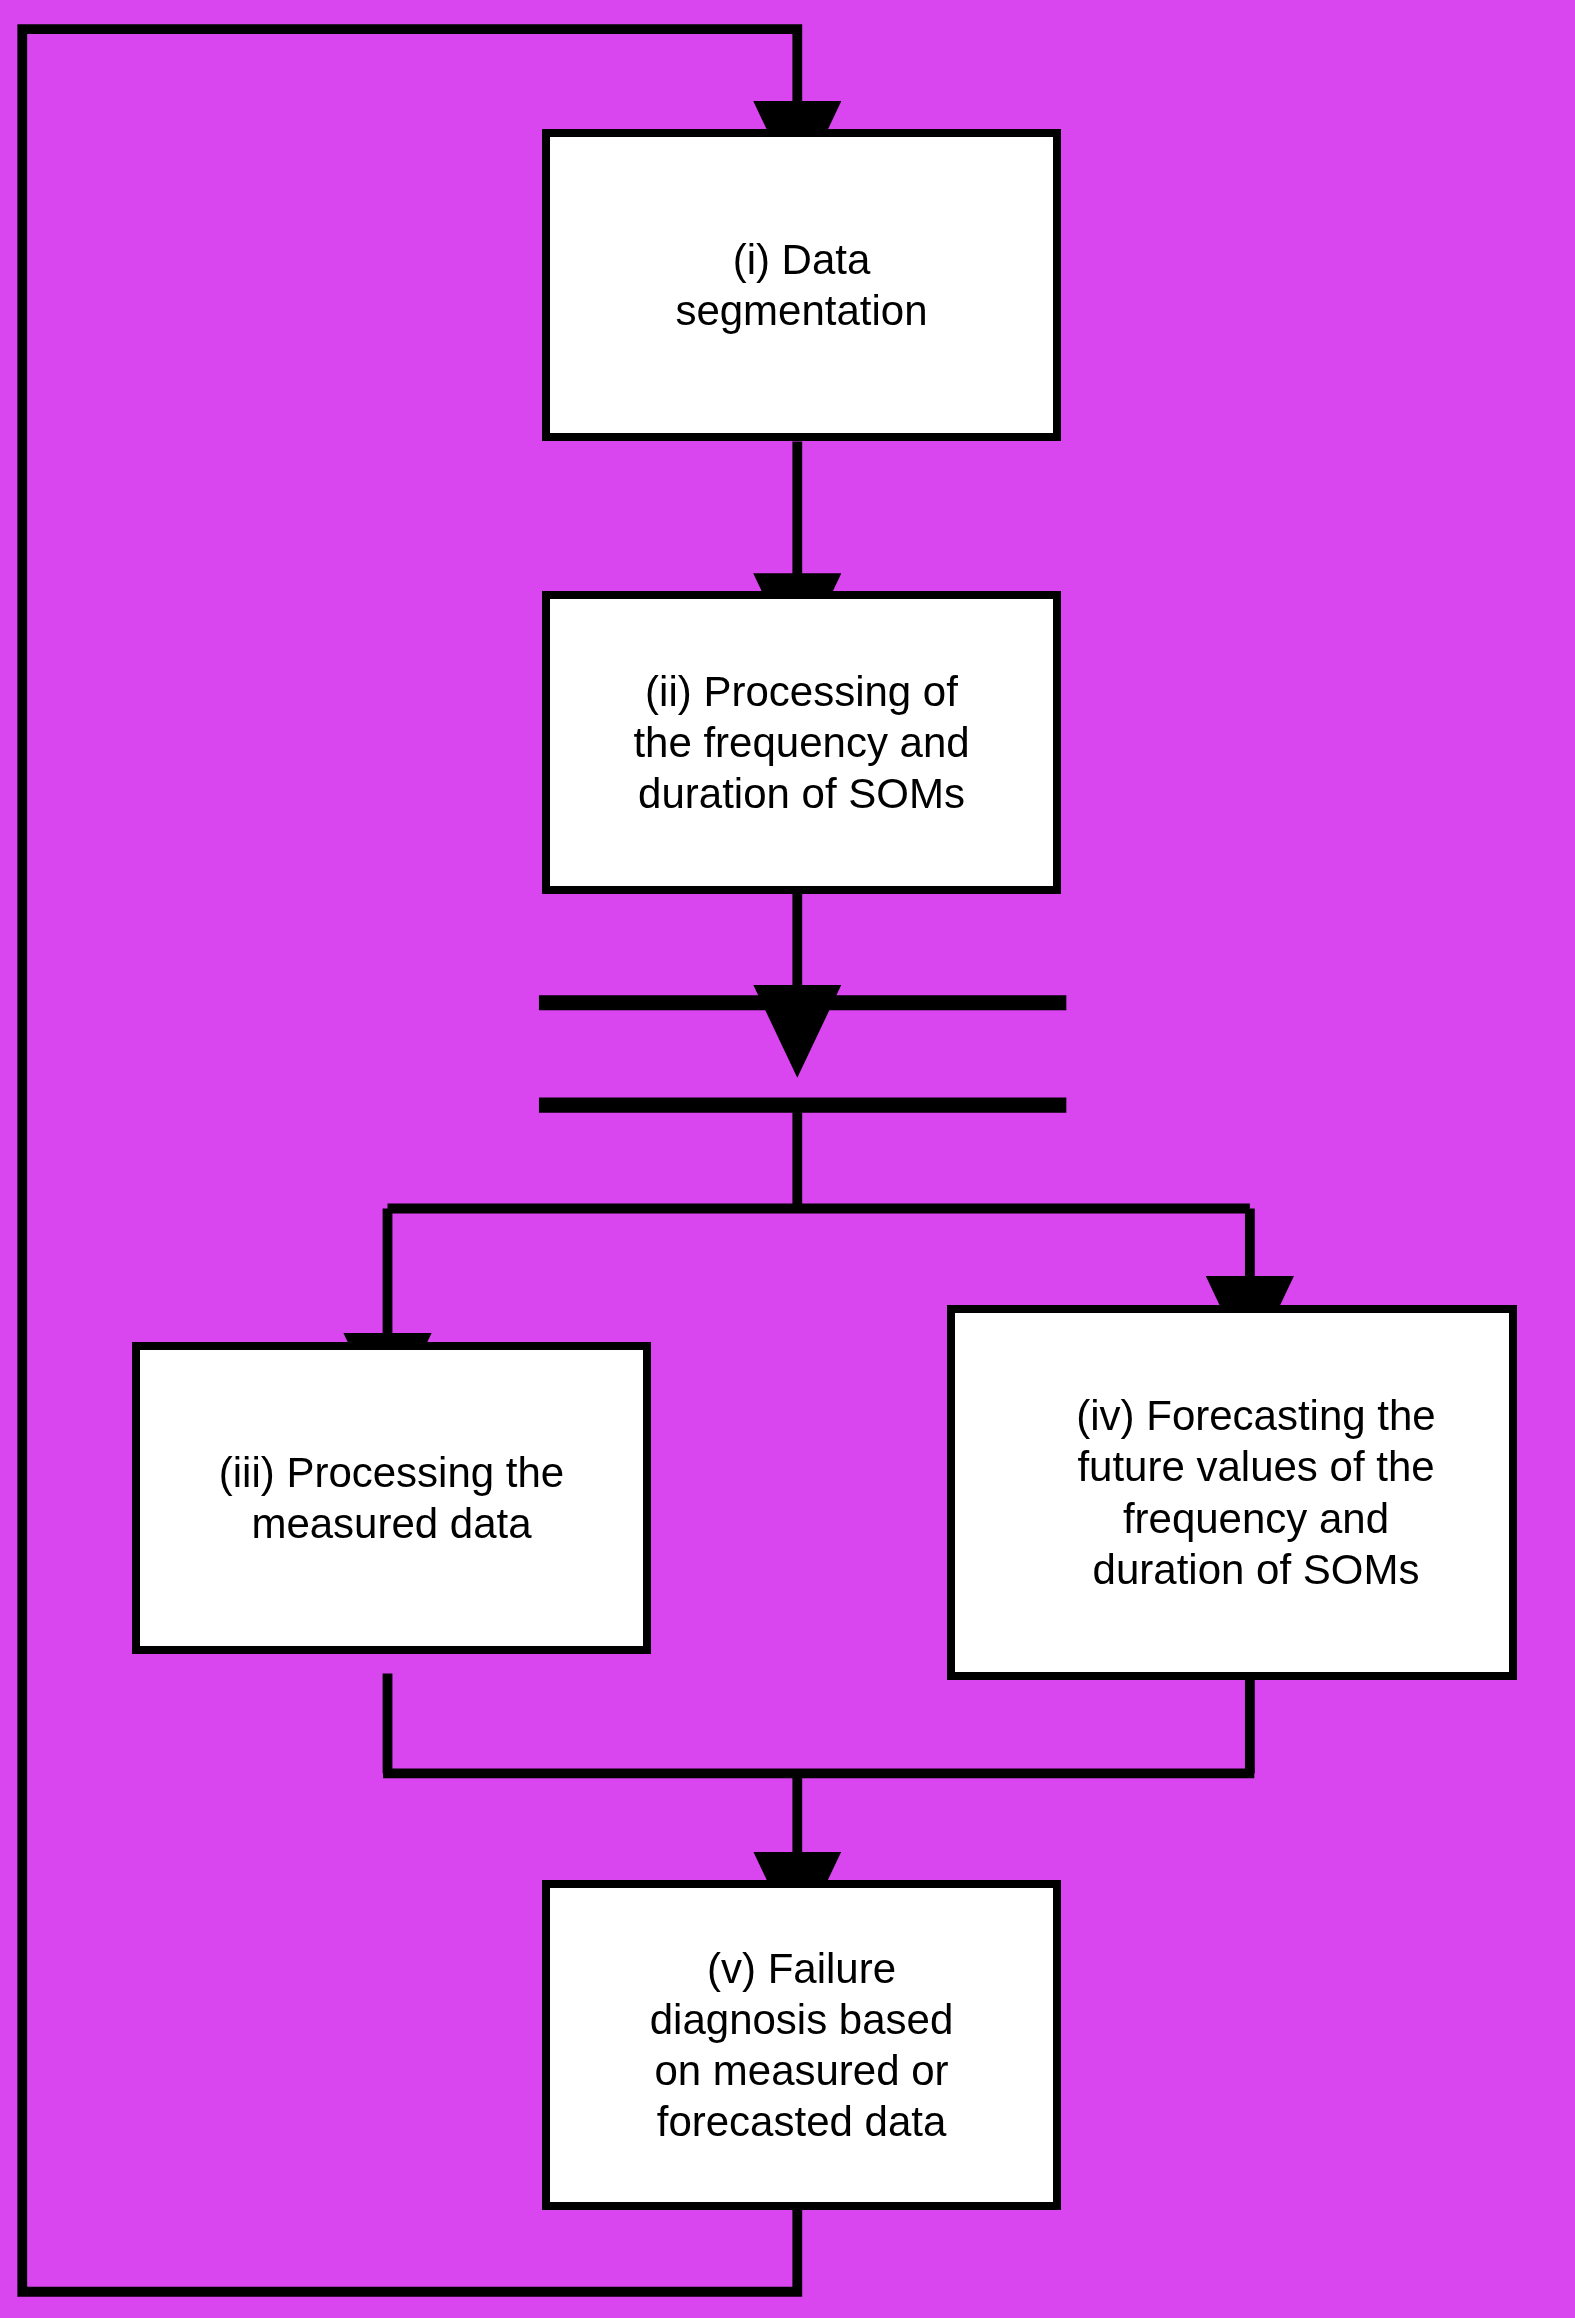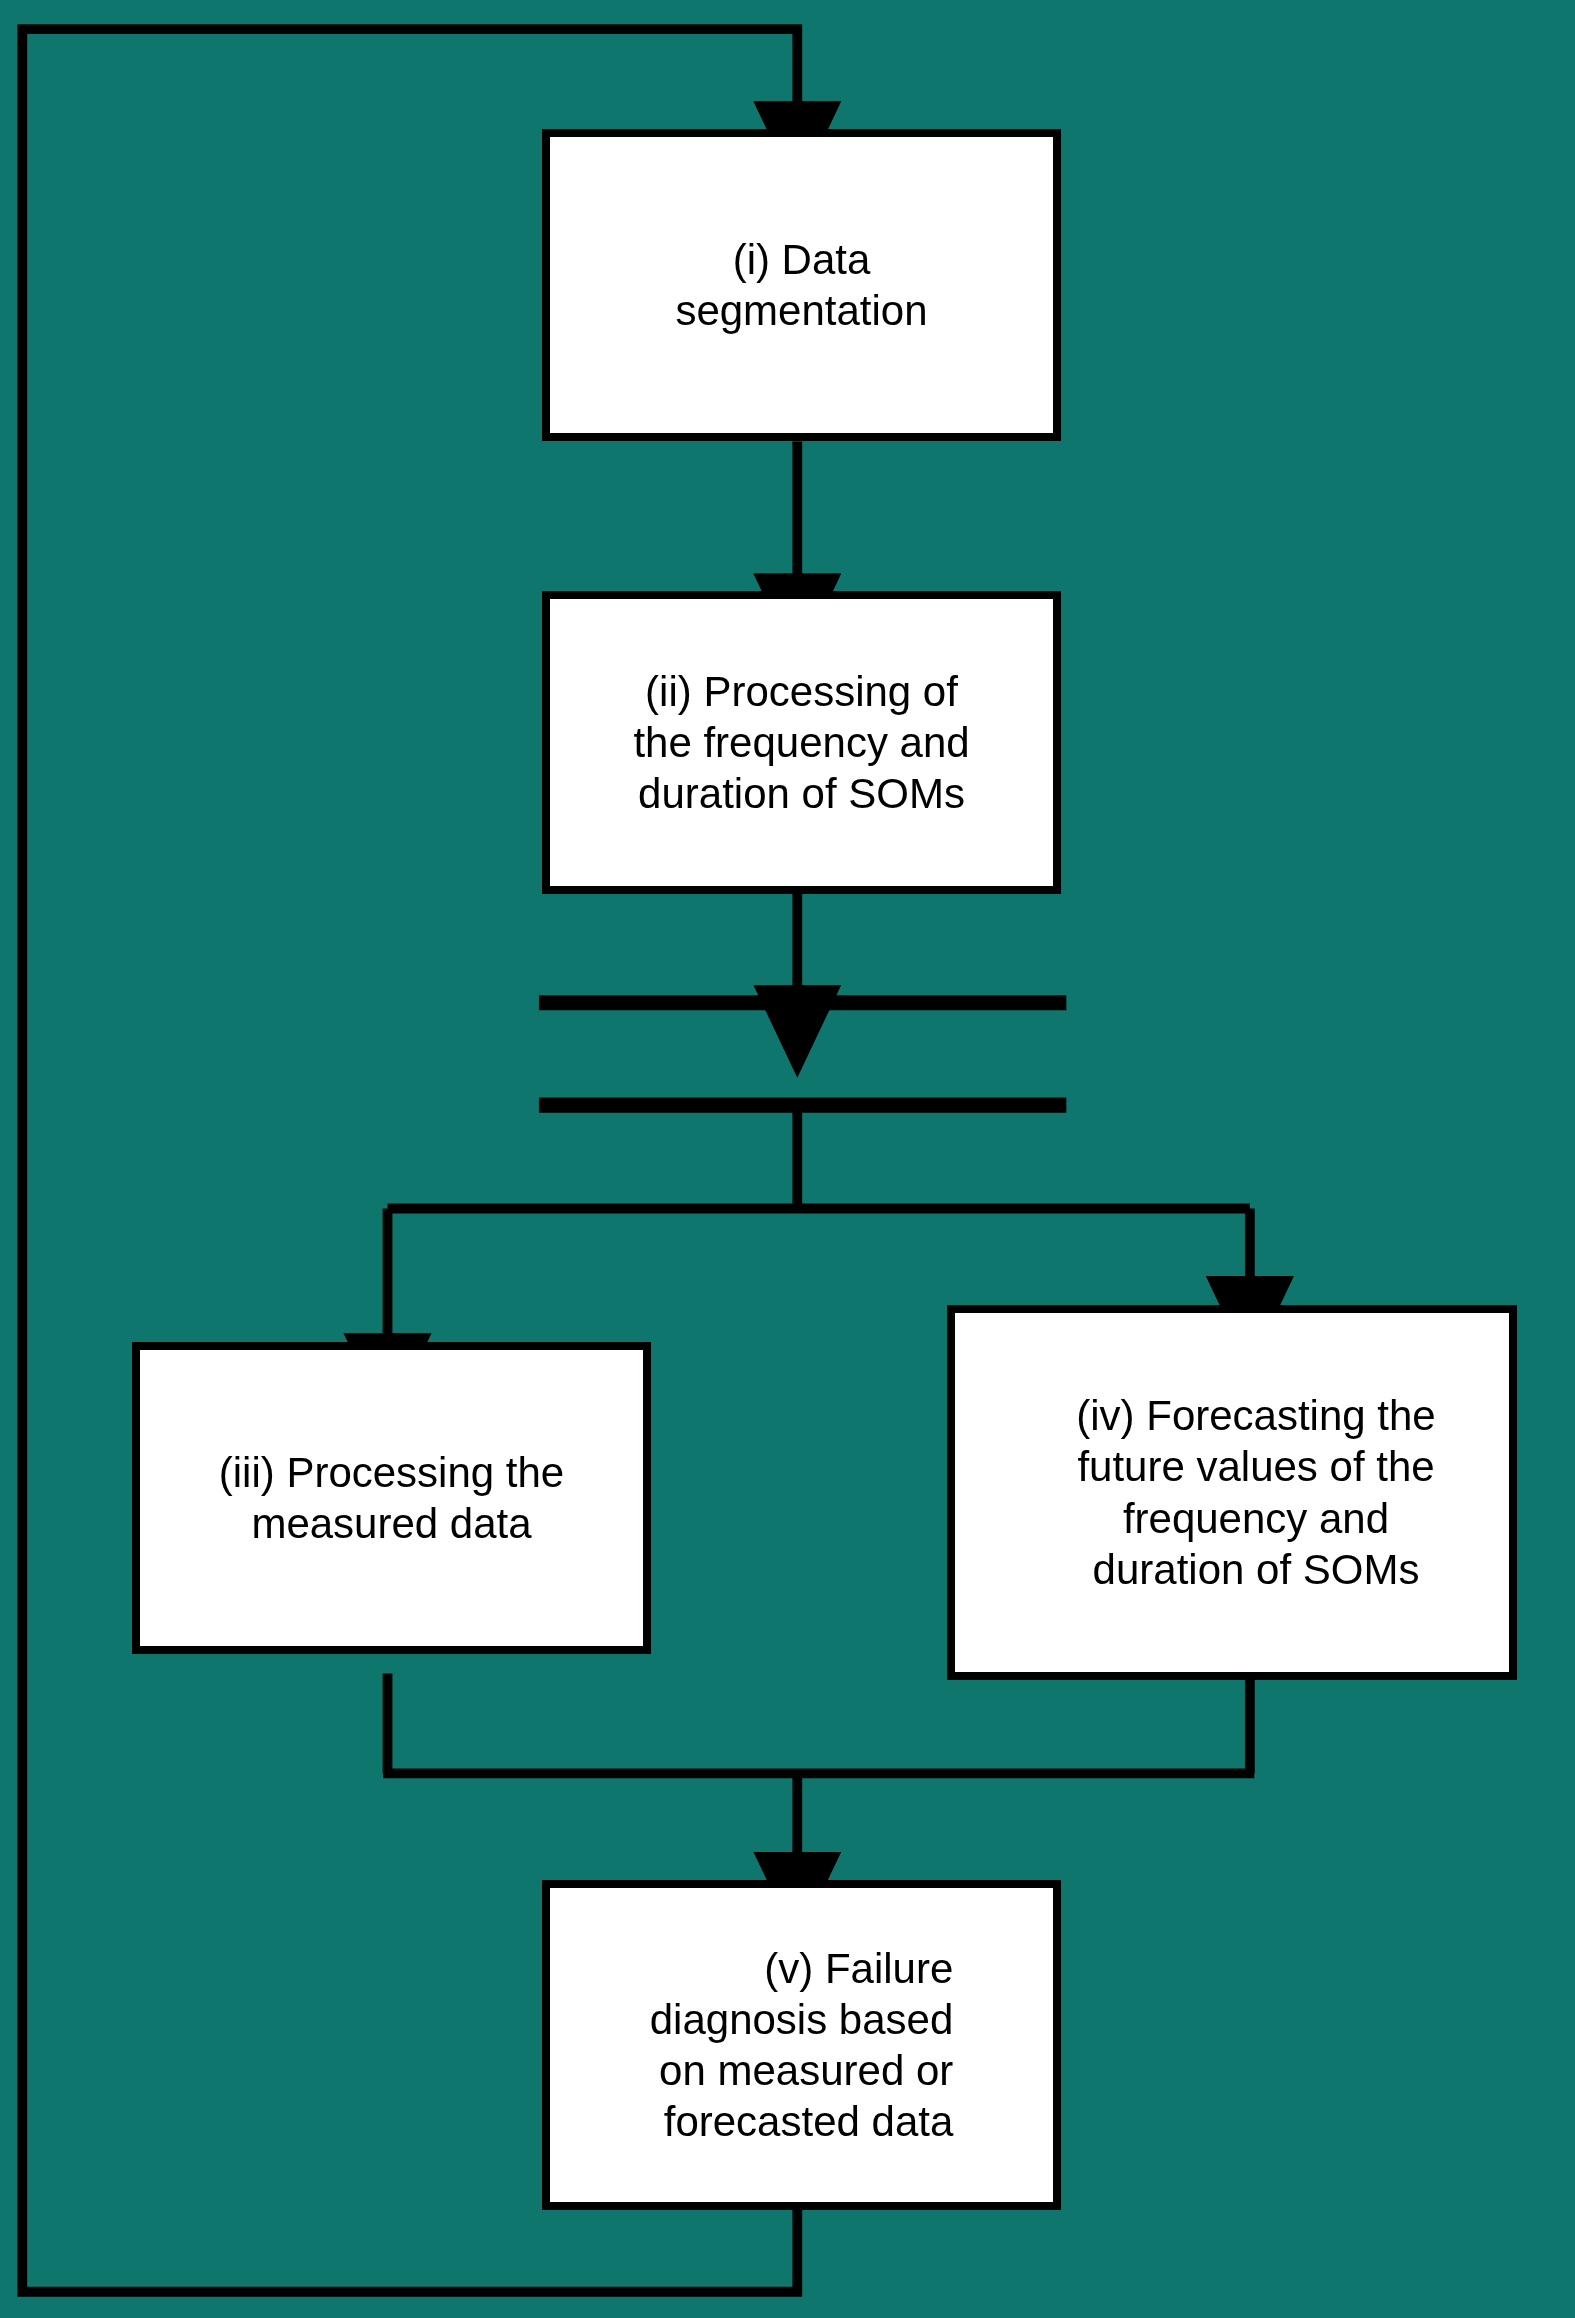--- a/index.html
+++ b/index.html
@@ -8,21 +8,21 @@
     padding: 0;
     background: #ffffff;
   }
   body {
     font-family: "Liberation Sans", sans-serif;
   }
   #diagram-root {
     position: relative;
     width: 1575px;
     height: 2319px;
-    background: #0f766e;
+    background: #d946ef;
     overflow: hidden;
   }
   #flow-svg {
     position: absolute;
     left: 0;
     top: 0;
     width: 1575px;
     height: 2319px;
     display: block;
   }
@@ -41,21 +41,21 @@
     font-size: 42px;
     line-height: 1.22;
     color: #000000;
     padding: 0 12.5px;
     white-space: pre-line;
   }
   #box-i   { left: 542px;  top: 129px;  width: 519px; height: 312px; }
   #box-ii  { left: 542px;  top: 591px;  width: 519px; height: 303px; }
   #box-iii { left: 132px;  top: 1342px; width: 519px; height: 312px; }
   #box-iv  { left: 947px; top: 1305px; width: 570px; height: 375px; padding-left: 48px; }
-  #box-v   { left: 542px;  top: 1880px; width: 519px; height: 330px; text-align: right; }
+  #box-v   { left: 542px;  top: 1880px; width: 519px; height: 330px; }
 </style>
 </head>
 <body>
 
 <div id="diagram-root">
 
   <svg id="flow-svg" viewBox="0 0 1768 2602" xmlns="http://www.w3.org/2000/svg">
     <defs>
       <marker id="arrowhead" markerWidth="10" markerHeight="9" refX="0.2" refY="4.5" orient="auto" markerUnits="strokeWidth">
         <path d="M0,0 L0,9 L9.5,4.5 z" fill="#000000"></path>

